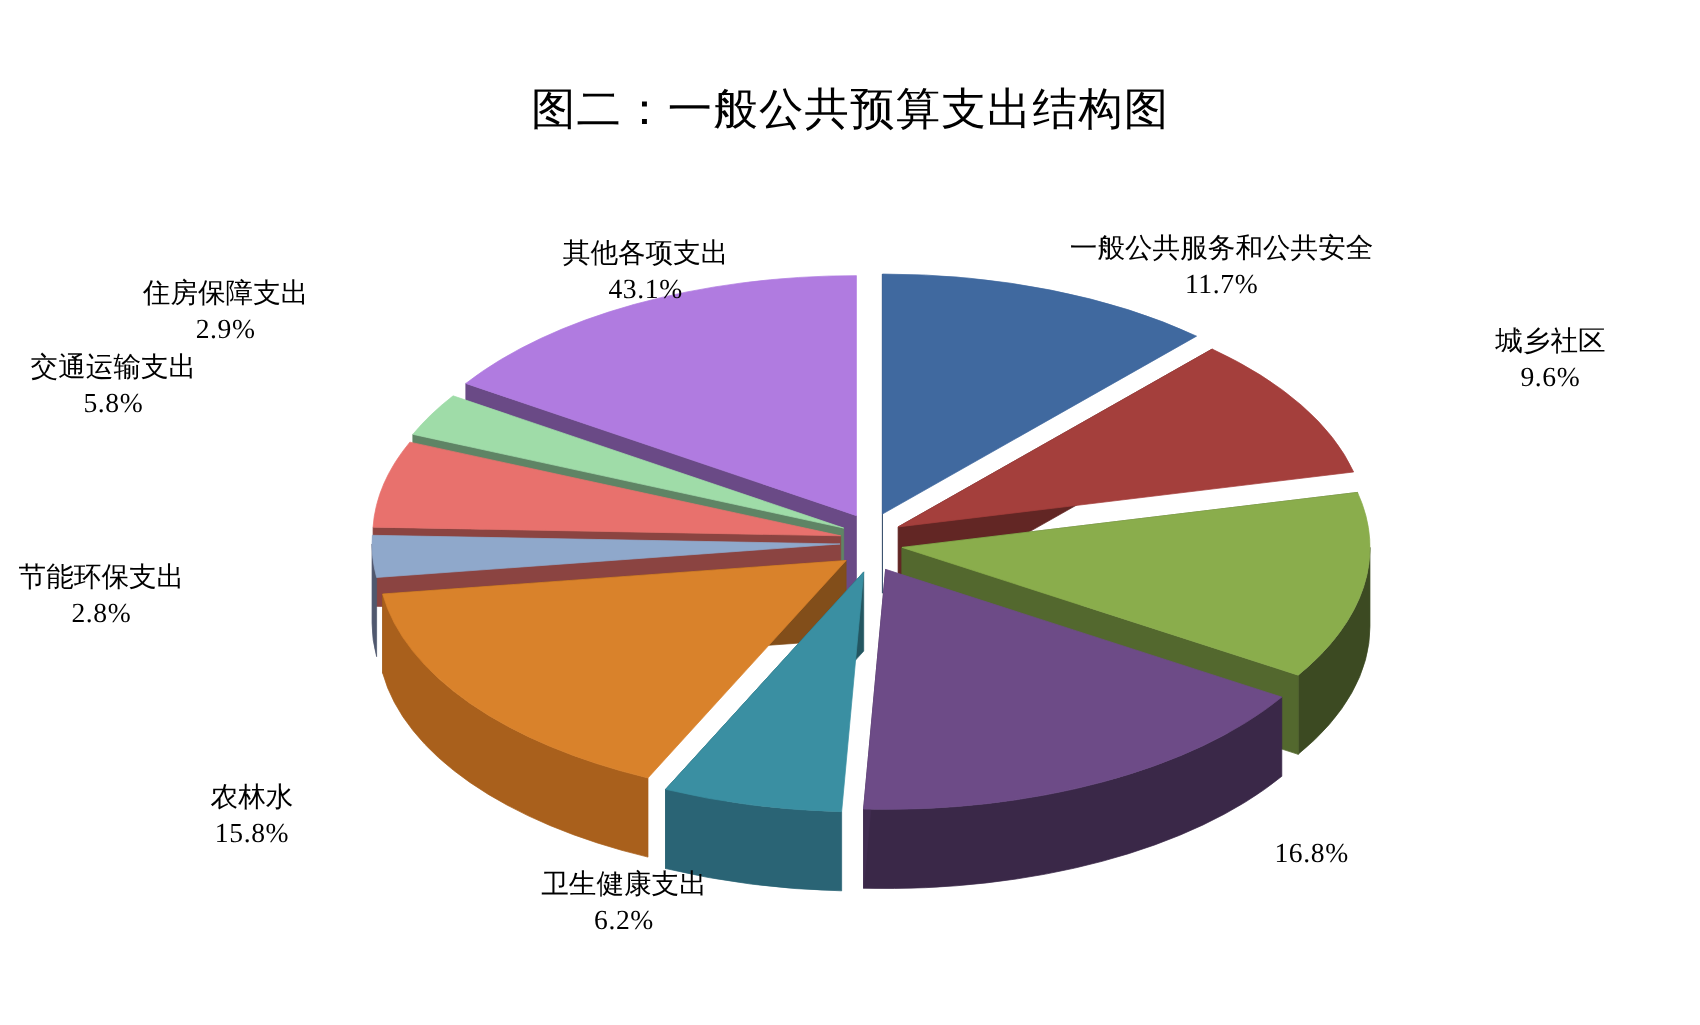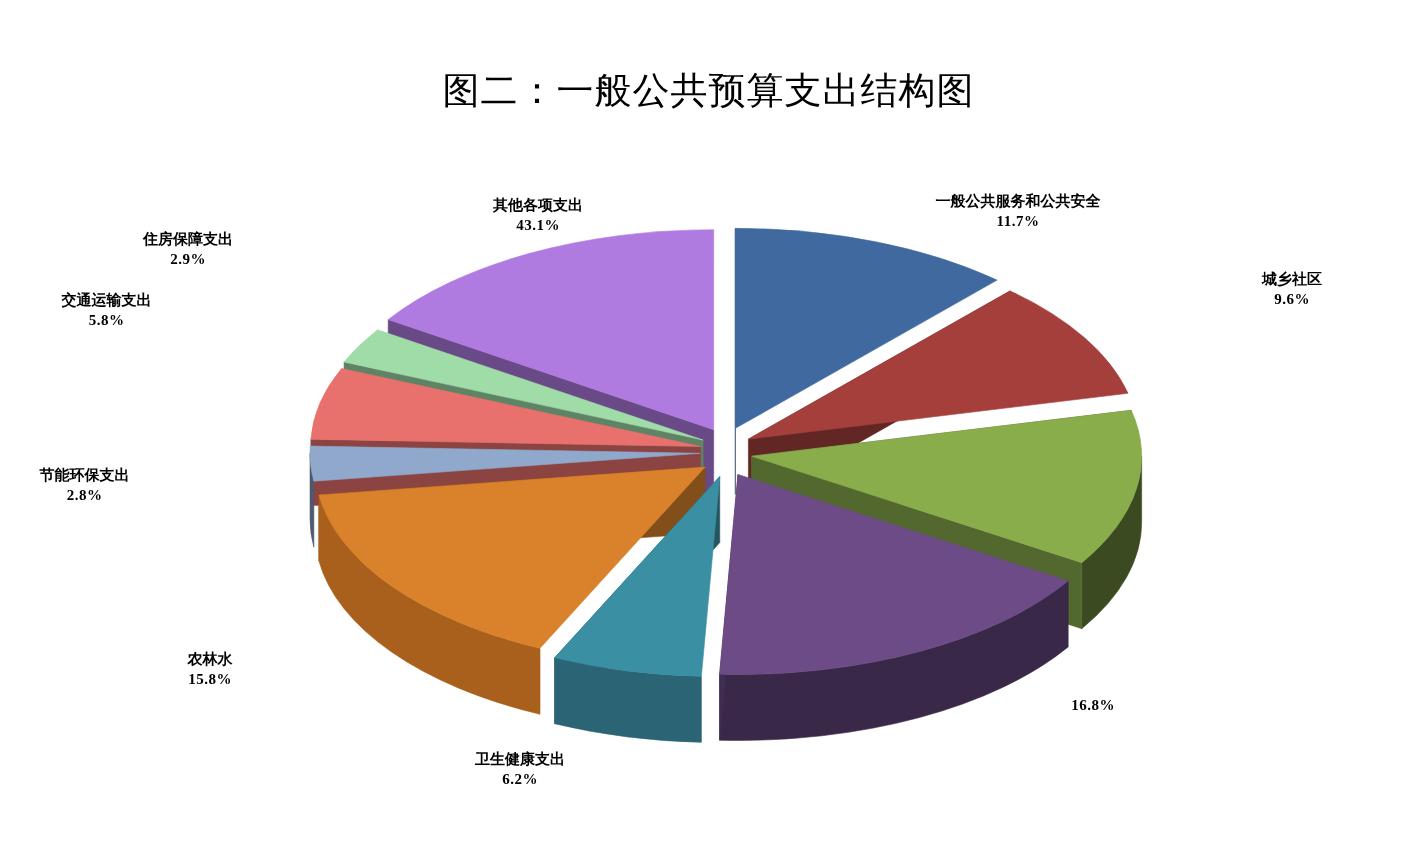--- a/index.html
+++ b/index.html
@@ -37,27 +37,26 @@
   svg.pie-svg {
     position: absolute;
     left: 0;
     top: 0;
     width: 1417px;
     height: 854px;
   }
   .slice-label {
     position: absolute;
     font-family: "Liberation Serif", "DejaVu Serif", serif;
-    font-size: 15px;
+    font-size: 23px;
     color: #000000;
     line-height: 1.32;
     text-align: center;
     white-space: nowrap;
     pointer-events: none;
-    font-weight: bold;
   }
   .slice-label .lbl-name {
     display: block;
   }
   .slice-label .lbl-pct {
     display: block;
     font-family: "Liberation Serif", "DejaVu Serif", serif;
     letter-spacing: 0.5px;
   }
 </style>
@@ -106,36 +105,36 @@
   <div class="slice-label" style="left:1192px; top:270px; width:200px;">
     <span class="lbl-name">城乡社区</span>
     <span class="lbl-pct">9.6%</span>
   </div>
 
 
   <div class="slice-label" style="left:968px; top:696px; width:250px;">
     <span class="lbl-pct">16.8%</span>
   </div>
 
-  <div class="slice-label" style="left:420px; top:722px; width:200px;margin-top:28px;">
+  <div class="slice-label" style="left:420px; top:722px; width:200px;">
     <span class="lbl-name">卫生健康支出</span>
     <span class="lbl-pct">6.2%</span>
   </div>
 
   <div class="slice-label" style="left:130px; top:650px; width:160px;">
     <span class="lbl-name">农林水</span>
     <span class="lbl-pct">15.8%</span>
   </div>
 
   <div class="slice-label" style="left:-3px; top:466px; width:175px;">
     <span class="lbl-name">节能环保支出</span>
     <span class="lbl-pct">2.8%</span>
   </div>
 
-  <div class="slice-label" style="left:14px; top:291px; width:185px;">
+  <div class="slice-label" style="left:2px; top:291px; width:185px;">
     <span class="lbl-name">交通运输支出</span>
     <span class="lbl-pct">5.8%</span>
   </div>
 
   <div class="slice-label" style="left:98px; top:230px; width:180px;">
     <span class="lbl-name">住房保障支出</span>
     <span class="lbl-pct">2.9%</span>
   </div>
 
   <div class="slice-label" style="left:443px; top:196px; width:190px;">

